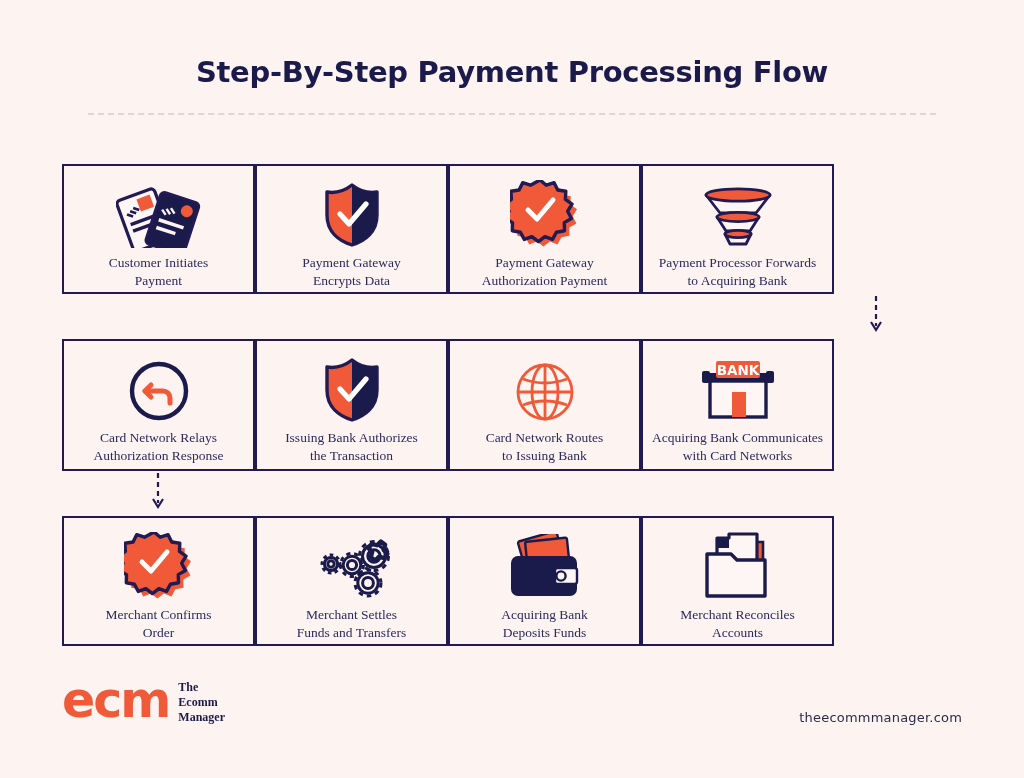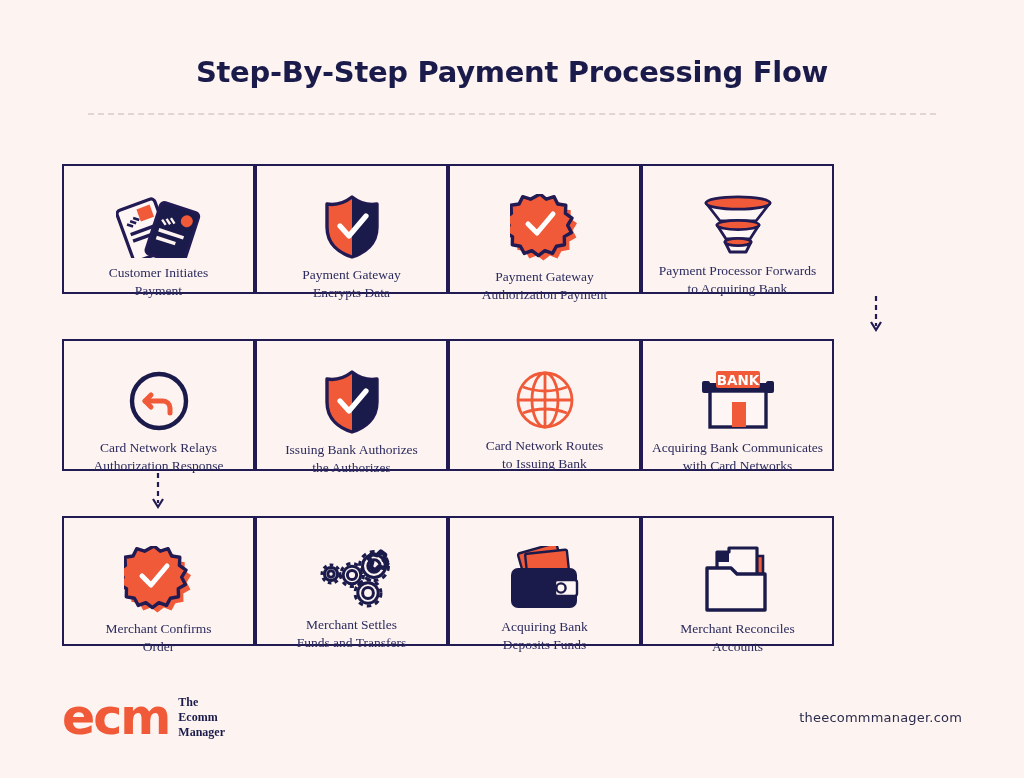--- a/index.html
+++ b/index.html
@@ -65,29 +65,29 @@
 
   .box {
     width: 193px;
     height: 130px;
     border: 2px solid #211a53;
     background: #fdf3f0;
     display: flex;
     flex-direction: column;
     align-items: center;
     justify-content: flex-start;
-    padding-top: 28px;
+    padding-top: 10px;
   }
   .row-2 .box { height: 132px; }
   .row-3 .box { height: 130px; }
 
   .icon-wrap {
     height: 72px;
     display: flex;
-    align-items: flex-start;
+    align-items: flex-end;
     justify-content: center;
   }
 
   .caption {
     font-family: "Liberation Serif", serif;
     font-size: 13.5px;
     line-height: 1.35;
     color: #2b2b5e;
     text-align: center;
     margin-top: 6px;
@@ -118,23 +118,23 @@
     position: absolute;
     left: 0;
     top: 676px;
     width: 1024px;
     height: 70px;
   }
 
   .logo {
     position: absolute;
     left: 62px;
-    top: 17px;
+    top: 0;
     display: flex;
-    align-items: flex-start;
+    align-items: flex-end;
   }
 
   .logo-mark {
     font-family: "DejaVu Sans", sans-serif;
     font-size: 49px;
     font-weight: bold;
     color: #f05a38;
     letter-spacing: -2px;
     line-height: 1;
   }
@@ -309,21 +309,21 @@
         <div class="box">
           <div class="icon-wrap">
             <svg width="62" height="66" viewBox="0 0 62 66">
               <path d="M31 3 C22 10 12 11 6 10 L6 33 C6 50 18 59 31 63 C44 59 56 50 56 33 L56 10 C50 11 40 10 31 3 Z" fill="#f05a38" stroke="#211a53" stroke-width="3.4" stroke-linejoin="round"></path>
               <path d="M31 3 C40 10 50 11 56 10 L56 33 C56 50 44 59 31 63 Z" fill="#1b1b4b"></path>
               <polyline points="19,32 28,42 45,22" fill="none" stroke="#ffffff" stroke-width="5.2" stroke-linecap="round" stroke-linejoin="round"></polyline>
             </svg>
           </div>
           <div class="caption">
             <span>Issuing Bank Authorizes</span><br>
-            <span>the Authorizes</span>
+            <span>the Transaction</span>
           </div>
         </div>
         <div class="h-conn after">
           <svg width="43" height="14" viewBox="0 0 43 14">
             <line x1="13" y1="7" x2="41" y2="7" stroke="#211a53" stroke-width="2.2" stroke-dasharray="5,4"></line>
             <polyline points="17,2 10,7 17,12" fill="none" stroke="#211a53" stroke-width="2.2"></polyline>
           </svg>
         </div>
       </div>
 

